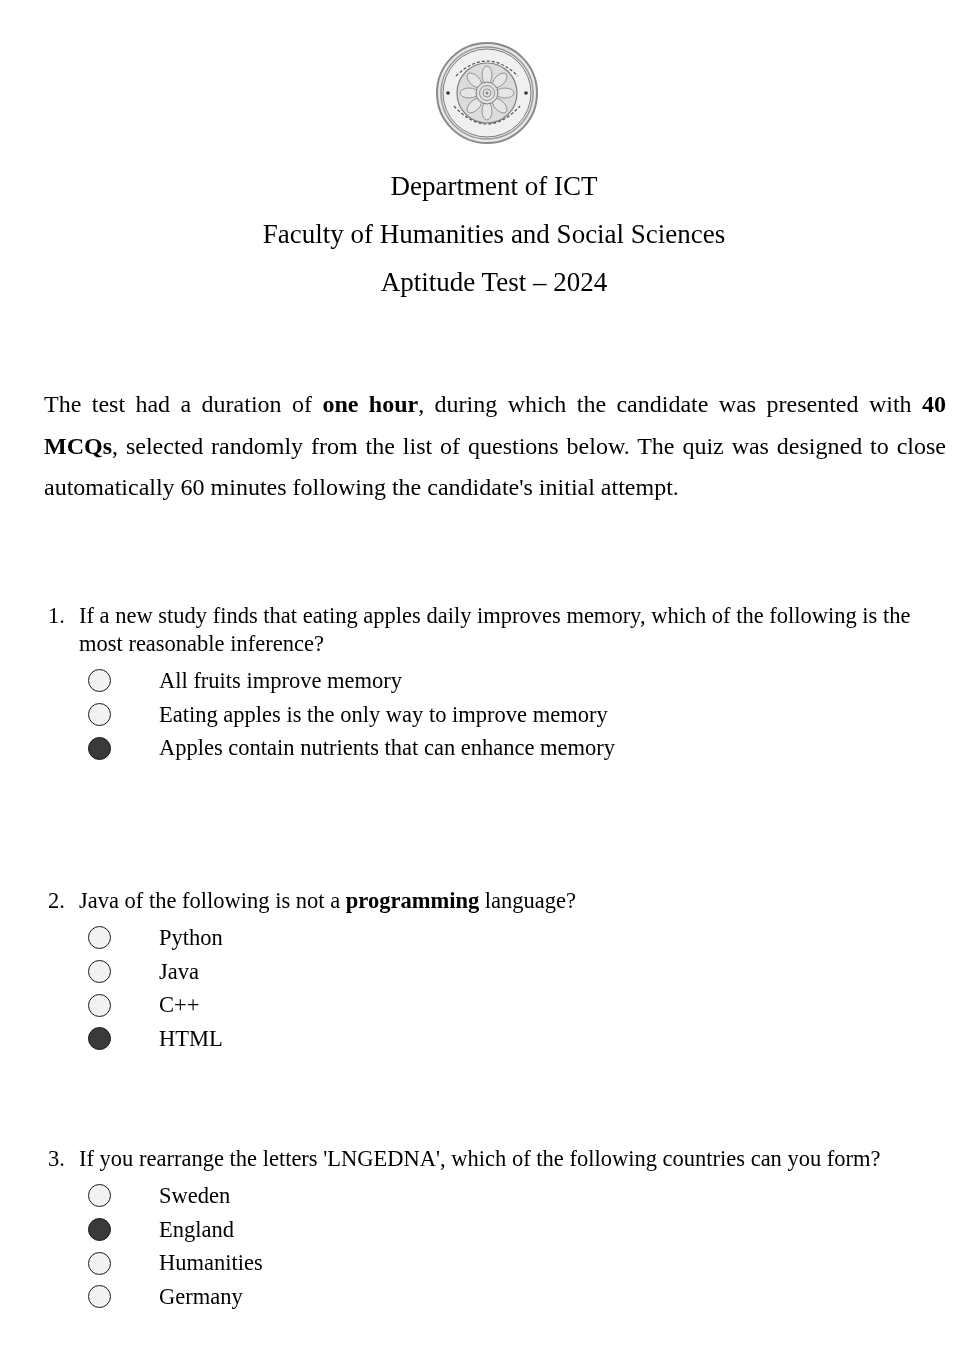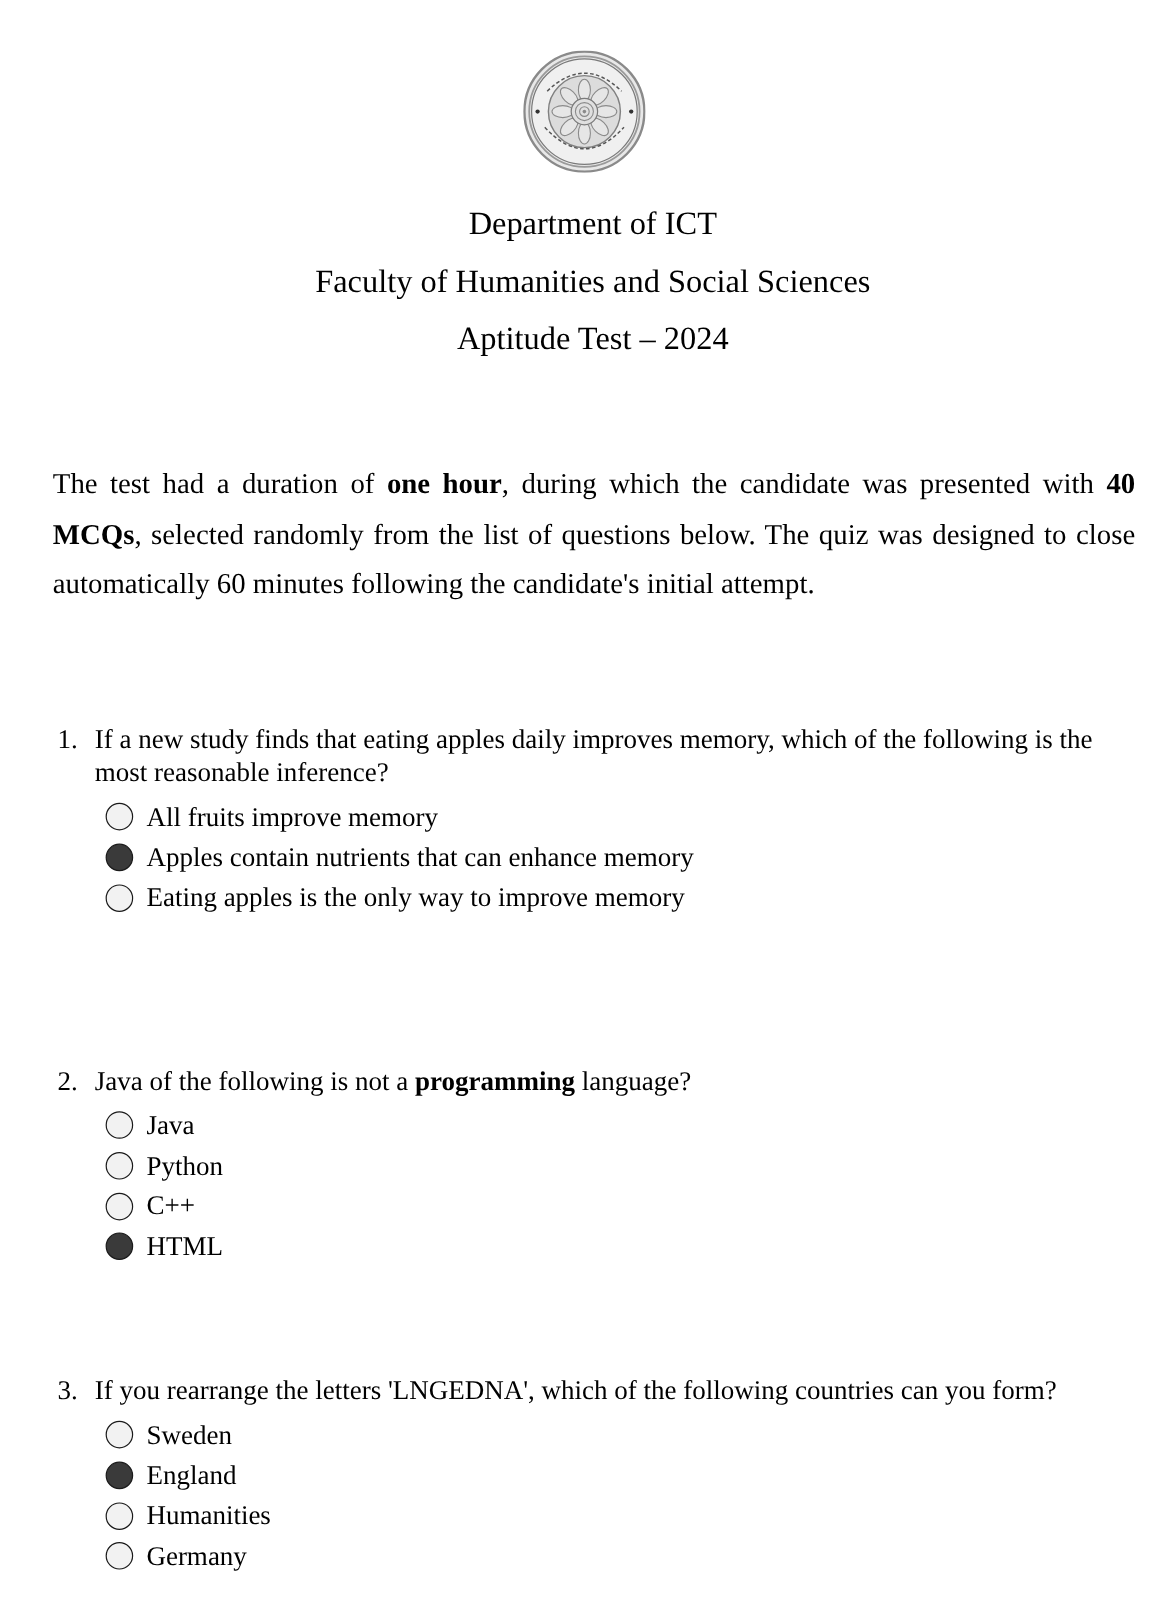--- a/index.html
+++ b/index.html
@@ -75,20 +75,21 @@
       box-sizing: border-box;
       margin-right: 11px;
       flex: 0 0 auto;
     }
     .radio.selected {
       background: #3a3a3a;
       border-color: #1a1a1a;
     }
     .opt-label {
       line-height: 28px;
+      margin-left: 37px;
     }
   </style>
 </head>
 <body>
 
 <div class="seal">
   <svg width="102" height="102" viewBox="0 0 102 102" xmlns="http://www.w3.org/2000/svg">
     <circle cx="51" cy="51" r="50" fill="#e8e8e8" stroke="#8a8a8a" stroke-width="2"></circle>
     <circle cx="51" cy="51" r="46" fill="none" stroke="#9a9a9a" stroke-width="1.5"></circle>
     <circle cx="51" cy="51" r="44" fill="#f0f0f0" stroke="#7a7a7a" stroke-width="1"></circle>
@@ -124,43 +125,43 @@
   <div class="q-text">
     <span class="q-num">1.</span>
     <span>If a new study finds that eating apples daily improves memory, which of the following is the most reasonable inference?</span>
   </div>
   <div class="options">
     <div class="option">
       <span class="radio"></span>
       <span class="opt-label">All fruits improve memory</span>
     </div>
     <div class="option">
+      <span class="radio"></span>
+      <span class="opt-label">Eating apples is the only way to improve memory</span>
+    </div>
+    <div class="option">
       <span class="radio selected"></span>
       <span class="opt-label">Apples contain nutrients that can enhance memory</span>
-    </div>
-    <div class="option">
-      <span class="radio"></span>
-      <span class="opt-label">Eating apples is the only way to improve memory</span>
     </div>
   </div>
 </div>
 
 <div class="question" style="top:887px;">
   <div class="q-text">
     <span class="q-num">2.</span>
     <span>Java of the following is not a </span><b>programming</b><span> language?</span>
   </div>
   <div class="options">
     <div class="option">
       <span class="radio"></span>
-      <span class="opt-label">Java</span>
+      <span class="opt-label">Python</span>
     </div>
     <div class="option">
       <span class="radio"></span>
-      <span class="opt-label">Python</span>
+      <span class="opt-label">Java</span>
     </div>
     <div class="option">
       <span class="radio"></span>
       <span class="opt-label">C++</span>
     </div>
     <div class="option">
       <span class="radio selected"></span>
       <span class="opt-label">HTML</span>
     </div>
   </div>

